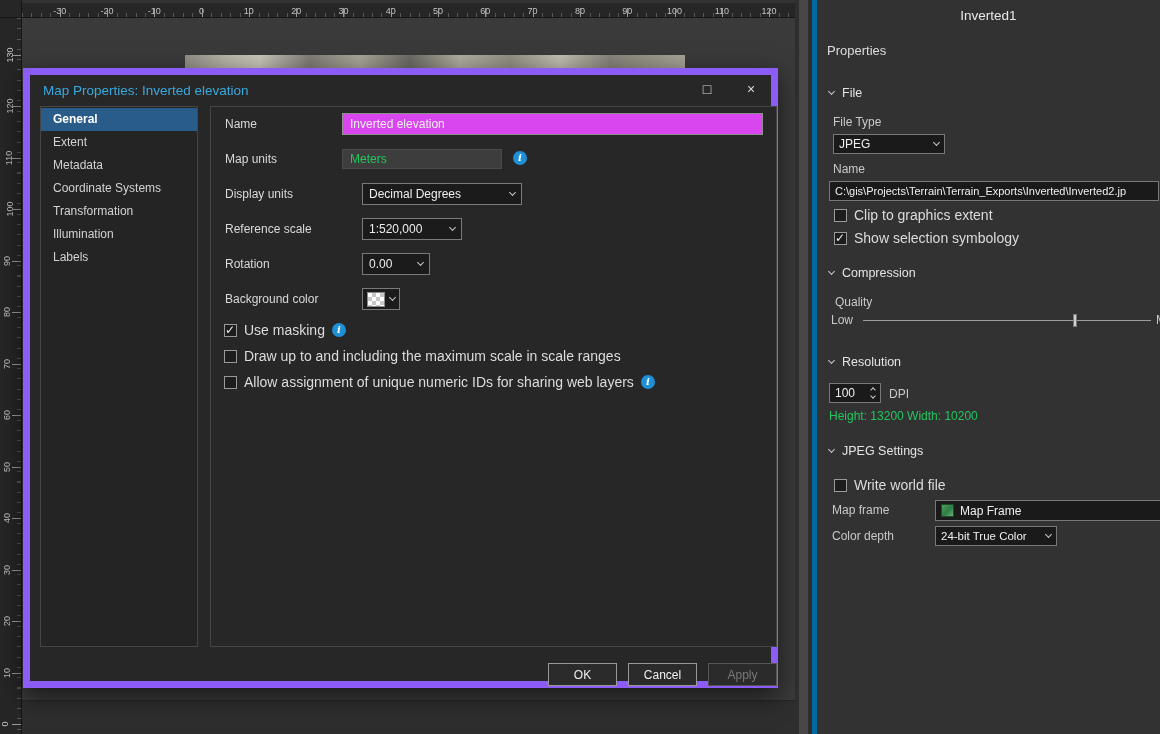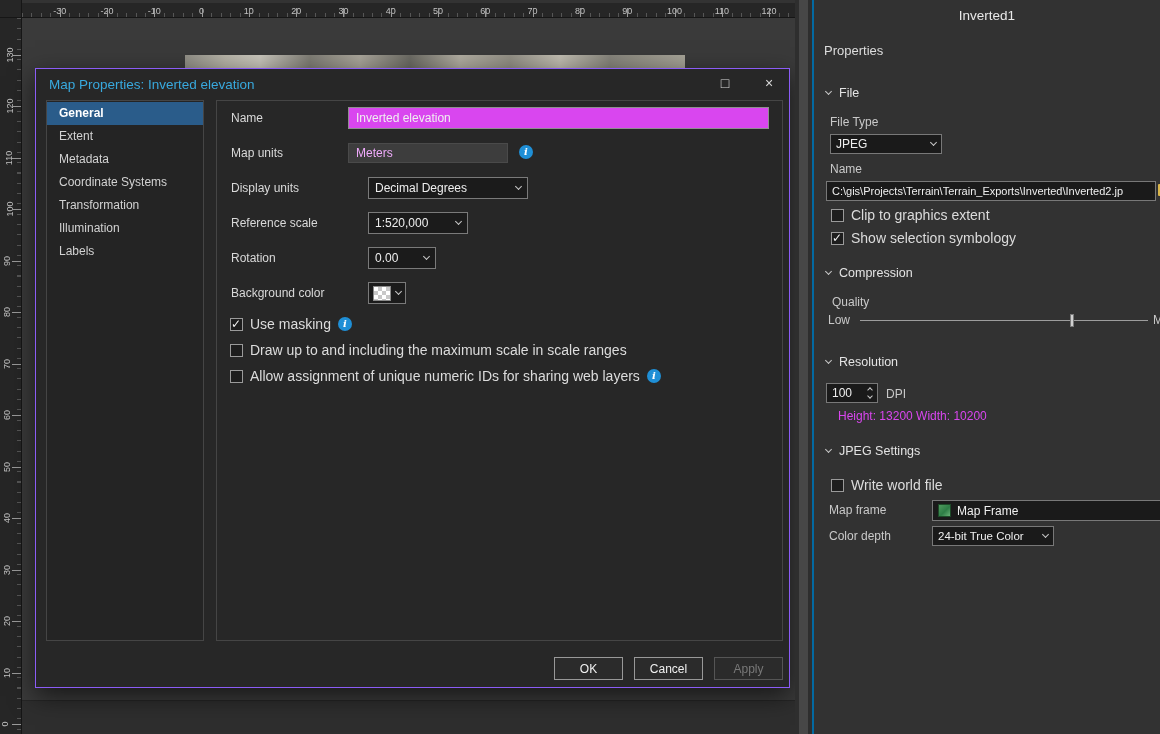--- a/index.html
+++ b/index.html
@@ -30,38 +30,38 @@
   .v-cell::after { content:""; position:absolute; right:0; top:50%; height:1px; width:9px; background:#9a9a9a; }
 
   
   .canvas { position:absolute; left:22px; top:18px; width:773px; height:716px; background:#3a3a3a; }
   .map-strip { position:absolute; left:163px; top:37px; width:500px; height:13px;
                background:linear-gradient(90deg,#8f8d85 0%,#b5b2a6 8%,#c8c5bb 15%,#7e7c74 25%,#a9a59a 35%,#6b6a63 45%,#b0aca0 55%,#918e84 65%,#c0bcb0 75%,#85837a 85%,#a5a296 100%); }
   .canvas-bottom { position:absolute; left:0; top:682px; width:773px; height:34px; background:#2e2e2e;
                    border-top:1px solid #262626; }
 
   
-  .dialog { position:absolute; left:35px; top:68px; width:755px; height:620px; background:#272727;
-            border:1px solid #8b5cf6; box-shadow:0 8px 24px rgba(0,0,0,.6); }
+  .dialog { position:absolute; left:23px; top:68px; width:755px; height:620px; background:#272727;
+            border:7px solid #8b5cf6; box-shadow:0 8px 24px rgba(0,0,0,.6); }
   .dlg-title { position:absolute; left:0; top:0; right:0; height:30px; display:flex; align-items:center;
                padding-left:13px; }
   .dlg-title .title { color:#38a9de; font-size:13.5px; }
   .win-btns { position:absolute; right:6px; top:2px; display:flex; gap:16px; }
   .win-btn { width:28px; height:24px; display:flex; align-items:center; justify-content:center;
              color:#d8d8d8; font-size:14px; cursor:default; }
   .dlg-tabs { position:absolute; left:10px; top:31px; width:158px; height:541px;
               border:1px solid #454545; background:#242424; padding-top:1px; }
   .dlg-tab { height:23px; line-height:23px; padding-left:12px; color:#d2d2d2; font-size:12px; white-space:nowrap; }
   .dlg-tab.selected { background:#2a5c8a; color:#ffffff; font-weight:bold; }
   .dlg-content { position:absolute; left:180px; top:31px; width:567px; height:541px;
                  border:1px solid #454545; background:#272727; }
   .lbl { position:absolute; left:14px; color:#d9d9d9; font-size:12px; white-space:nowrap; }
   .input { position:absolute; background:#d946ef; border:1px solid #8f8f8f; color:#f0f0f0;
            font-size:12px; display:flex; align-items:center; padding:0 7px; overflow:hidden; white-space:nowrap; }
-  .input.disabled { background:#3d3d3d; border-color:#4a4a4a; color:#f0abfc; }
+  .input.disabled { background:#3d3d3d; border-color:#4a4a4a; color:#22c55e; }
   .select { position:absolute; background:#1b1b1b; border:1px solid #7a7a7a; color:#eeeeee;
             font-size:12px; display:flex; align-items:center; padding:0 6px; overflow:hidden; white-space:nowrap;margin-left:20px; }
   .select .chev-sm { margin-left:auto; }
   .chev-sm { width:5px; height:5px; border-right:1.4px solid #c8c8c8; border-bottom:1.4px solid #c8c8c8;
              transform:rotate(45deg); display:inline-block; flex:none; margin-top:-3px; }
   .info { display:inline-block; width:14px; height:14px; border-radius:50%; background:#1f8fd6; color:#fff;
           font-family:"DejaVu Serif",serif; font-style:italic; font-weight:bold; font-size:10px;
           text-align:center; line-height:14px; flex:none; }
   .chk { width:13px; height:13px; border:1px solid #9a9a9a; background:#1d1d1d; display:inline-block;
          position:relative; flex:none; }
@@ -74,21 +74,21 @@
   .btn { position:absolute; top:588px; width:69px; height:23px; background:#2b2b2b; border:1px solid #989898;
          color:#f0f0f0; font-size:12px; font-family:inherit; text-align:center; }
   .btn.disabled { border-color:#555555; color:#787878; }
 
   
   .scroll-strip { position:absolute; left:795px; top:0; width:17px; height:734px; background:#2e2e2e; }
   .scroll-track { position:absolute; left:4px; top:0; width:9px; height:734px; background:#474747; }
 
   
   .panel { position:absolute; left:812px; top:0; width:348px; height:734px; background:#323232;
-           border-left:2px solid #0369a1; overflow:hidden; }
+           border-left:5px solid #0369a1; overflow:hidden; }
   .panel .abs { position:absolute; white-space:nowrap; }
   .pane-title { width:100%; text-align:center; top:8px; left:0; font-size:13.5px; color:#e8e8e8; }
   .pane-sub { color:#dddddd; font-size:13px; }
   .sec-hd { display:flex; align-items:center; gap:8px; color:#e3e3e3; font-size:12.5px; }
   .plabel { color:#c9c9c9; font-size:12px; }
   .p-input { background:#1a1a1a; border:1px solid #787878; color:#efefef; display:flex; align-items:center;
              padding:0 5px; overflow:hidden; white-space:nowrap; }
   .slider-track { position:absolute; height:1px; background:#9d9d9d; }
   .slider-handle { position:absolute; width:4px; height:13px; background:#d0d0d0; border:1px solid #7a7a7a; }
   .spin-arrows { margin-left:auto; display:flex; flex-direction:column; gap:2px; align-items:center; }
@@ -319,21 +319,21 @@
       <span>Resolution</span>
     </div>
     <div class="p-input" style="position:absolute;left:12px;top:383px;width:52px;height:20px">
       <span>100</span>
       <span class="spin-arrows">
           <i class="tri-up"></i>
           <i class="tri-dn"></i>
         </span>
     </div>
     <div class="abs plabel" style="left:72px;top:387px">DPI</div>
-    <div class="abs plabel" style="left:24px;top:409px;color:#d946ef">Height: 13200 Width: 10200</div>
+    <div class="abs plabel" style="left:12px;top:409px;color:#22c55e">Height: 13200 Width: 10200</div>
 
     <div class="abs sec-hd" style="left:12px;top:444px">
       <i class="chev-sm"></i>
       <span>JPEG Settings</span>
     </div>
     <div class="chk-row abs" style="left:17px;top:478px">
       <span class="chk"></span>
       <span class="chk-label">Write world file</span>
     </div>
     <div class="abs plabel" style="left:15px;top:503px">Map frame</div>

